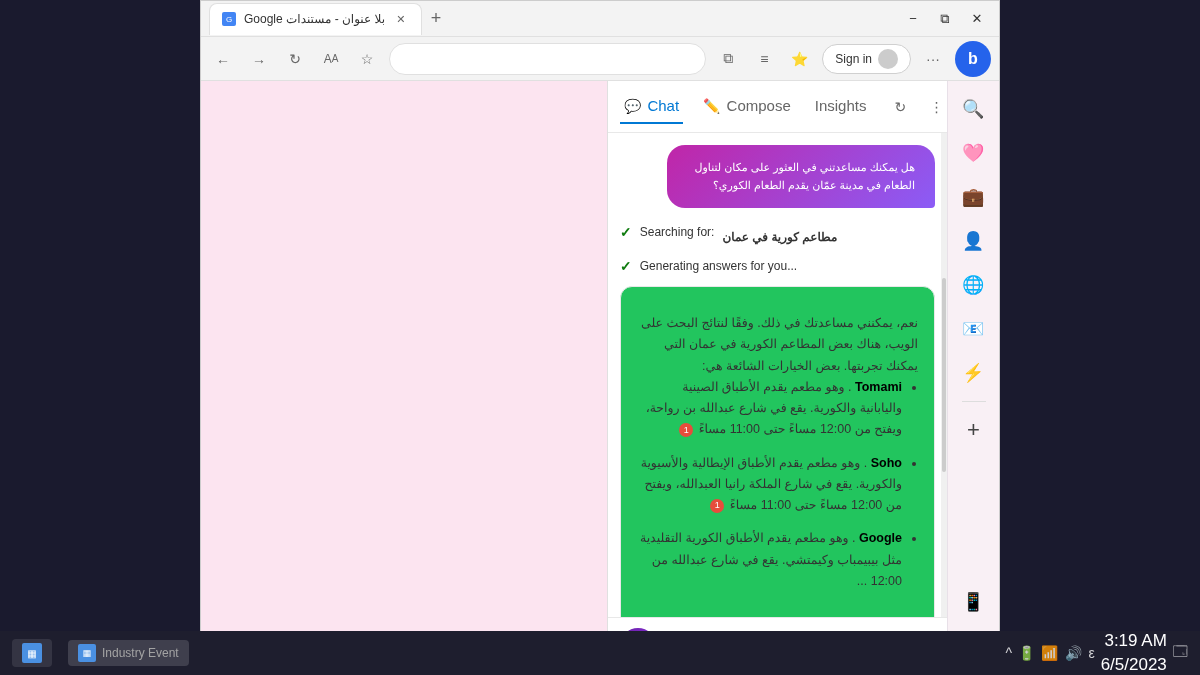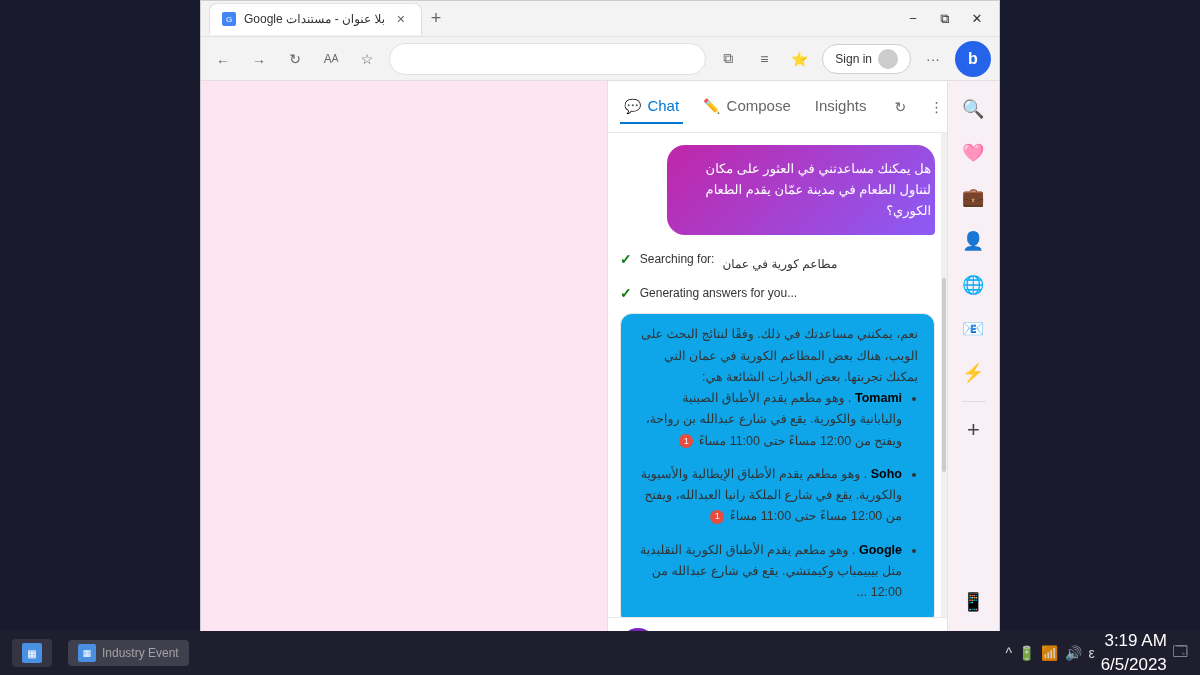--- a/index.html
+++ b/index.html
@@ -272,22 +272,22 @@
       display: flex;
       flex-direction: column;
       gap: 10px;
     }
 
     
     .user-message {
       background: linear-gradient(135deg, #c026a8, #8b5cf6);
       color: white;
       border-radius: 18px 18px 4px 18px;
-      padding: 14px 4px;
-      font-size: 13px;
+      padding: 14px 20px;
+      font-size: 11px;
       line-height: 1.6;
       direction: rtl;
       text-align: right;
       max-width: 85%;
       align-self: flex-end;
     }
 
     
     .status-line {
       display: flex;
@@ -298,31 +298,31 @@
       padding: 2px 0;
     }
 
     .check-icon {
       color: #107c10;
       font-size: 14px;
       font-weight: bold;
     }
 
     .search-highlight {
-      font-weight: normal;
+      font-weight: bold;
       direction: rtl;
       margin-top: 10px;
     }
 
     
     .ai-response {
-      background: #0ea5e9;
+      background: #22c55e;
       border: 1px solid #e8e8e8;
       border-radius: 12px;
-      padding: 10px 16px;
+      padding: 26px 16px;
       font-size: 12.5px;
       line-height: 1.7;
       direction: rtl;
       text-align: right;
       color: #333;
     }
 
     .ai-response ul {
       padding-right: 16px;
       padding-left: 0;

